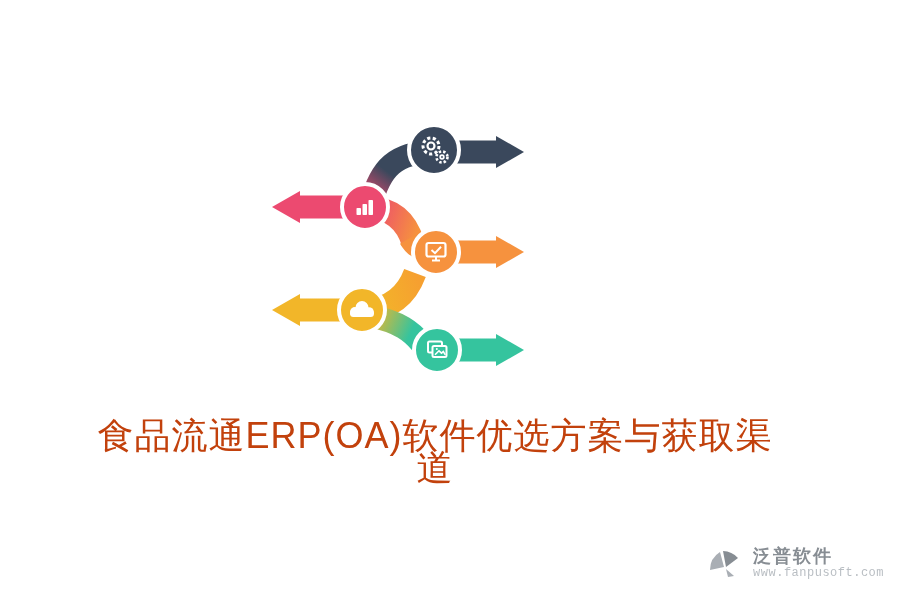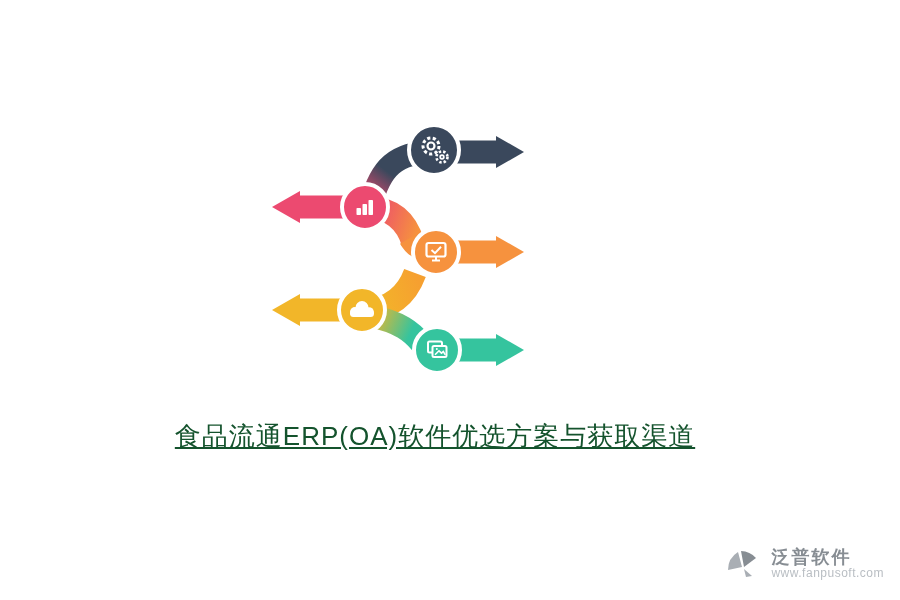--- a/index.html
+++ b/index.html
@@ -17,34 +17,34 @@
     top: 110px;
     width: 300px;
     height: 290px;
   }
   .page-title {
     position: absolute;
     left: 90px;
     top: 420px;
     width: 690px;
     text-align: center;
-    font-size: 26px;
+    font-size: 36px;
     line-height: 32px;
-    color: #14532d;
+    color: #c2410c;
     letter-spacing: 1px;
     font-weight: 400;
-    text-decoration: underline;
   }
   .footer-logo {
     position: absolute;
     right: 16px;
     top: 546px;
     display: flex;
     align-items: center;
     gap: 12px;
+    font-family: Liberation Mono, monospace;
   }
   .footer-text { display: flex; flex-direction: column; align-items: flex-start; }
   .brand-name {
     font-size: 18px;
     font-weight: bold;
     color: #878d93;
     letter-spacing: 2px;
     line-height: 20px;
   }
   .brand-url {

